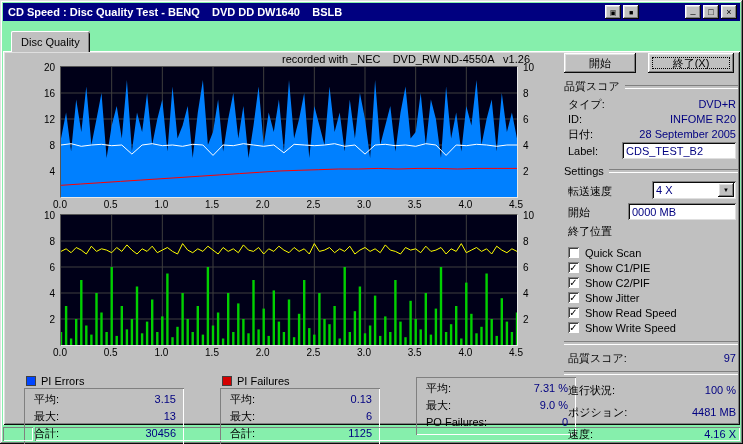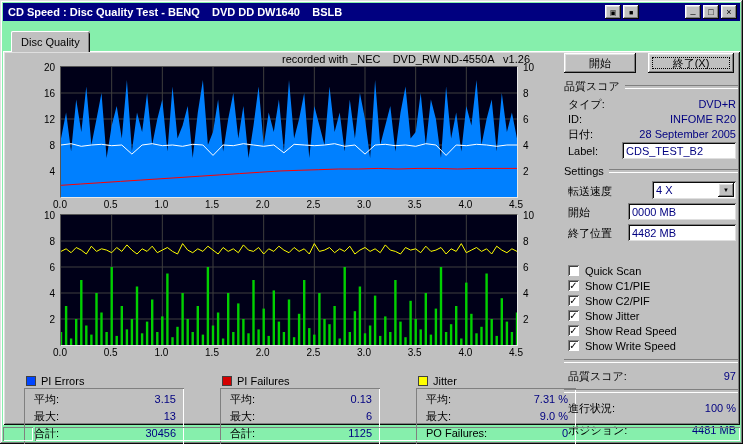--- a/index.html
+++ b/index.html
@@ -64,21 +64,21 @@
   .field{display:inline-flex;align-items:center;background:#fff;color:#000080;height:17px;padding:0 4px;box-sizing:border-box;
     box-shadow: inset 1px 1px 0 #808080, inset -1px -1px 0 #dfdfdf, inset 2px 2px 0 #0a0a0a, inset -2px -2px 0 #fff}
   .field.wide{width:114px}
   .field.w84{width:108px}
   .ctlrow{display:flex;justify-content:space-between;align-items:flex-end;margin:4px 2px 4px 4px}
   .combo{display:flex;width:84px;height:18px;background:#fff;align-items:center;box-sizing:border-box;
     box-shadow: inset 1px 1px 0 #808080, inset -1px -1px 0 #dfdfdf, inset 2px 2px 0 #0a0a0a, inset -2px -2px 0 #fff}
   .comboval{flex:1;padding-left:4px;color:#000080}
   .combobtn{width:16px;height:14px;margin-right:2px;background:#c0c0c0;display:flex;align-items:center;justify-content:center;
     font-size:6px;box-shadow: inset -1px -1px 0 #0a0a0a, inset 1px 1px 0 #fff, inset -2px -2px 0 #808080, inset 2px 2px 0 #dfdfdf}
-  #checkboxes{margin-top:22px}
+  #checkboxes{margin-top:6px}
   .cbrow{display:flex;align-items:center;gap:6px;height:15px;margin-left:4px}
   .cb{width:11px;height:11px;background:#fff;display:flex;align-items:center;justify-content:center;
     font-size:10px;font-weight:bold;line-height:1;flex:0 0 auto;
     box-shadow: inset 1px 1px 0 #808080, inset -1px -1px 0 #fff, inset 2px 2px 0 #404040}
   
   .statusbar{position:absolute;left:3px;top:427px;width:737px;height:14px;display:flex;gap:2px;z-index:2}
   .sbpane{box-shadow: inset 1px 1px 0 #808080, inset -1px -1px 0 #fff}
   .sbpane.small{width:30px}
   .sbpane.big{flex:1}
 </style>
@@ -327,24 +327,20 @@
             <span class="slab">最大:</span>
             <span class="sval">6</span>
           </div>
           <div class="srow">
             <span class="slab">合計:</span>
             <span class="sval">1125</span>
           </div>
         </div>
       </div>
       <div class="statgroup">
-        <div class="legendrow">
-          <span class="sq" style="background: rgb(255, 255, 0);"></span>
-          <span class="legtitle">Jitter</span>
-        </div>
         <div class="statbox">
           <div class="srow">
             <span class="slab">平均:</span>
             <span class="sval">7.31 %</span>
           </div>
           <div class="srow">
             <span class="slab">最大:</span>
             <span class="sval">9.0 %</span>
           </div>
           <div class="srow">
@@ -395,21 +391,20 @@
         <span class="comboval">4 X</span>
         <span class="combobtn">▼</span>
       </span>
     </div>
     <div class="ctlrow">
       <span>開始</span>
       <span class="field w84">0000 MB</span>
     </div>
     <div class="ctlrow">
       <span>終了位置</span>
-      <span class="field w84">4482 MB</span>
     </div>
 
     <div id="checkboxes">
         <div class="cbrow">
           <span class="cb"></span>
           <span class="cblab">Quick Scan</span>
         </div>
         <div class="cbrow">
           <span class="cb">✓</span>
           <span class="cblab">Show C1/PIE</span>
@@ -440,20 +435,24 @@
     <div class="sep"></div>
     <div id="progressrows">
         <div class="kvrow tall">
           <span class="lab">進行状況:</span>
           <span class="val">100 %</span>
         </div>
         <div class="kvrow tall">
           <span class="lab">ポジション:</span>
           <span class="val">4481 MB</span>
         </div>
+        <div class="kvrow tall">
+          <span class="lab">速度:</span>
+          <span class="val">4.16 X</span>
+        </div>
       </div>
   </div>
 
   <div class="statusbar">
     <div class="sbpane small"></div>
     <div class="sbpane big"></div>
   </div>
 
 </div>
 

